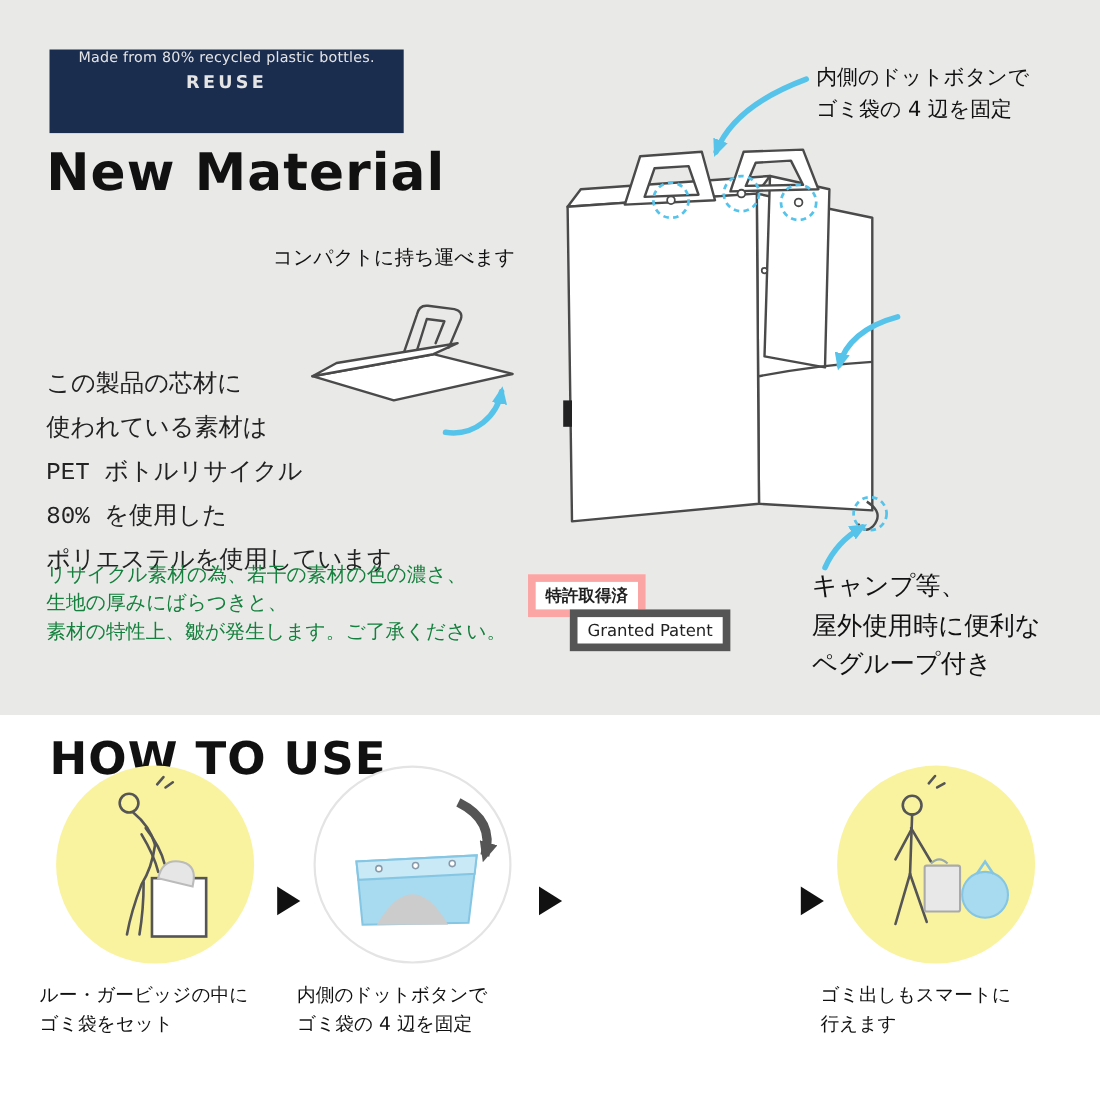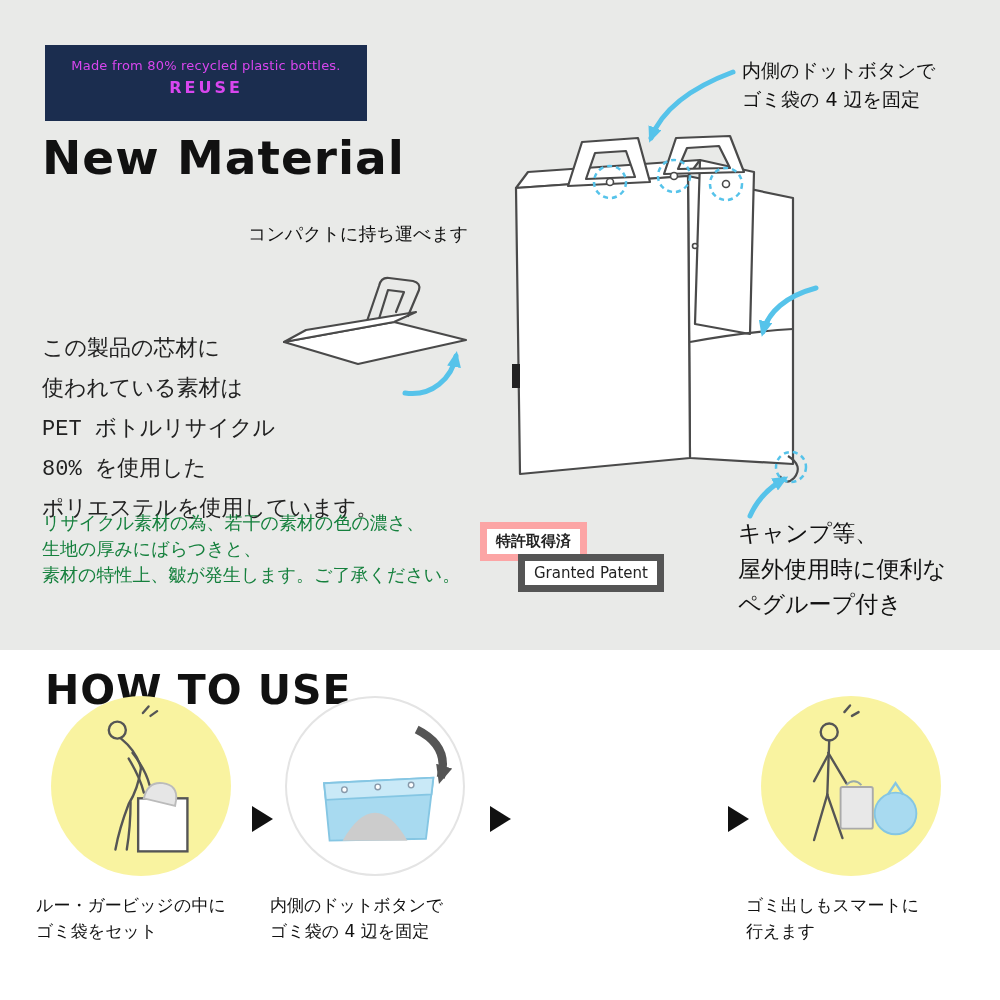--- a/index.html
+++ b/index.html
@@ -1,20 +1,20 @@
 <!DOCTYPE html>
 <html><head>
 <meta charset="utf-8">
 <style>
   html,body{margin:0;padding:0;background:#fff;}
   .page{position:relative;width:1000px;height:1000px;background:#fff;overflow:hidden;
         font-family:"DejaVu Sans",sans-serif;color:#111;}
   .top-section{position:absolute;left:0;top:0;width:1000px;height:650px;background:#e9eae8;}
   .badge{position:absolute;left:45px;top:45px;width:322px;height:76px;background:#1b2d4f;
-         color:#d946ef;text-align:center;box-sizing:border-box;padding-top:13px;}
+         color:#e5e5e5;text-align:center;box-sizing:border-box;}
   .badge-sub{font-size:13px;letter-spacing:.2px;}
   .badge-ttl{font-size:16px;font-weight:bold;letter-spacing:3px;margin-top:5px;}
   .heading{position:absolute;left:42px;top:130px;font-size:47px;font-weight:800;letter-spacing:1px;}
   .compact{position:absolute;left:248px;top:222px;font-size:18px;}
   .material{position:absolute;left:42px;top:330px;font-size:22px;line-height:40px;white-space:pre-line;color:#222;font-family:Liberation Mono, monospace;}
   .disclaimer{position:absolute;left:42px;top:510px;font-size:18px;line-height:26px;white-space:pre-line;color:#15803d;}
   .patent{position:absolute;left:480px;background:#fff;border:7px solid #fca5a5;padding:3px 9px;font-size:15px;color:#222;}
   .patent-ja{top:522px;font-weight:bold;}
   .patent-en{top:554px;border-color:#555;margin-left:38px;}
   .callout{position:absolute;font-size:19px;line-height:1.55;white-space:pre-line;}

